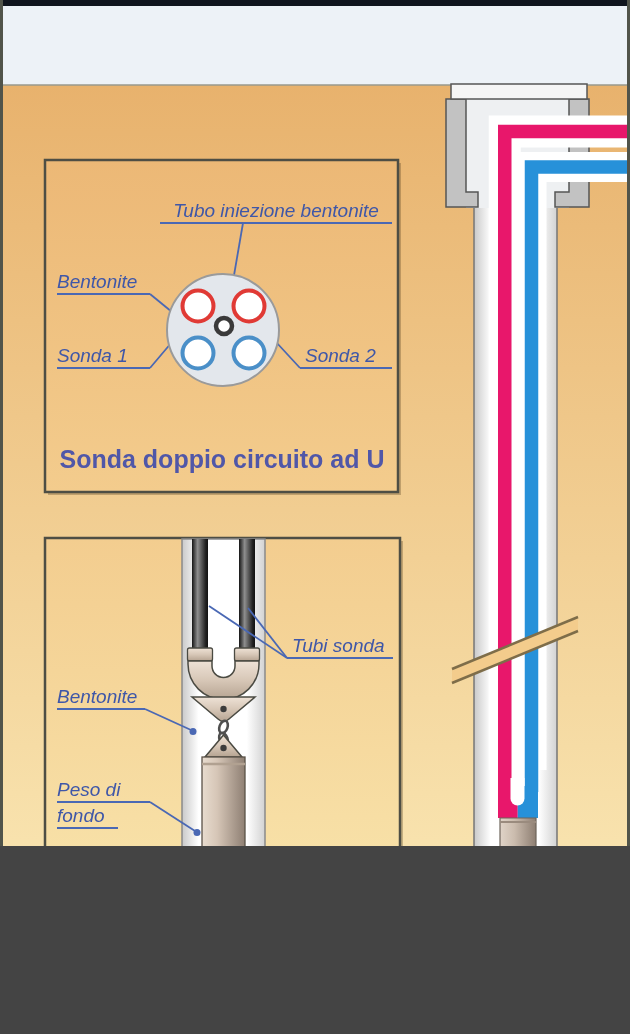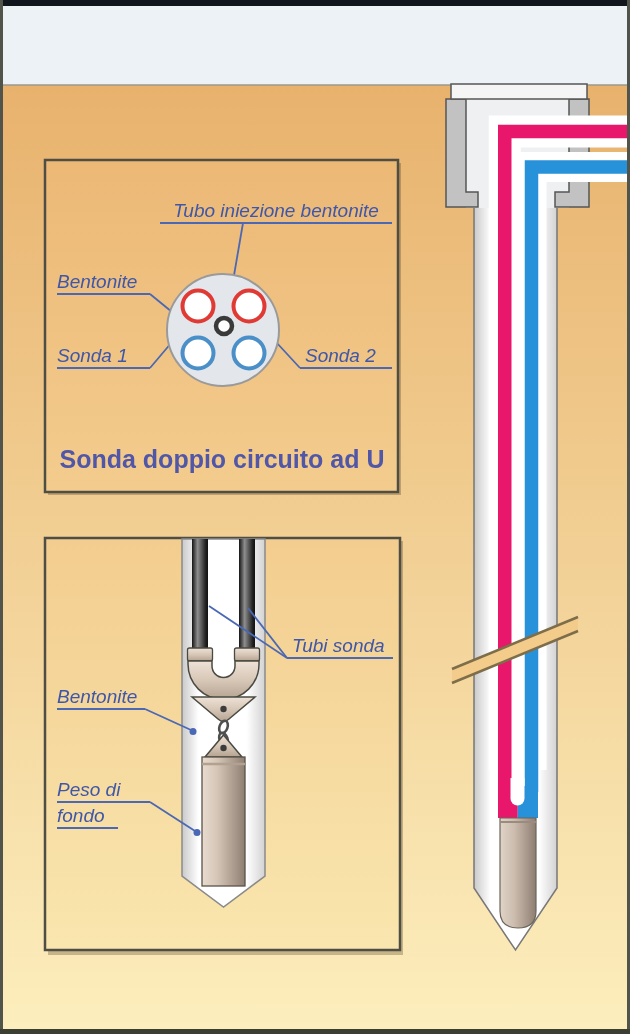--- a/index.html
+++ b/index.html
@@ -1,17 +1,17 @@
 <!DOCTYPE html>
 <html><head>
 <meta charset="utf-8">
 <style>
   html,body{margin:0;padding:0;background:#444;}
   #stage{
-    position:relative;width:630px;height:1034px;margin:0 auto;
+    position:relative;width:630px;height:846px;margin:0 auto;
     font-family:"Liberation Sans", sans-serif;
     user-select:none;
   }
   svg{display:block}
   .lbl{
     font-family:"Liberation Sans", sans-serif;
     font-style:italic;
     font-size:19px;
     fill:#3f57a8;
   }

